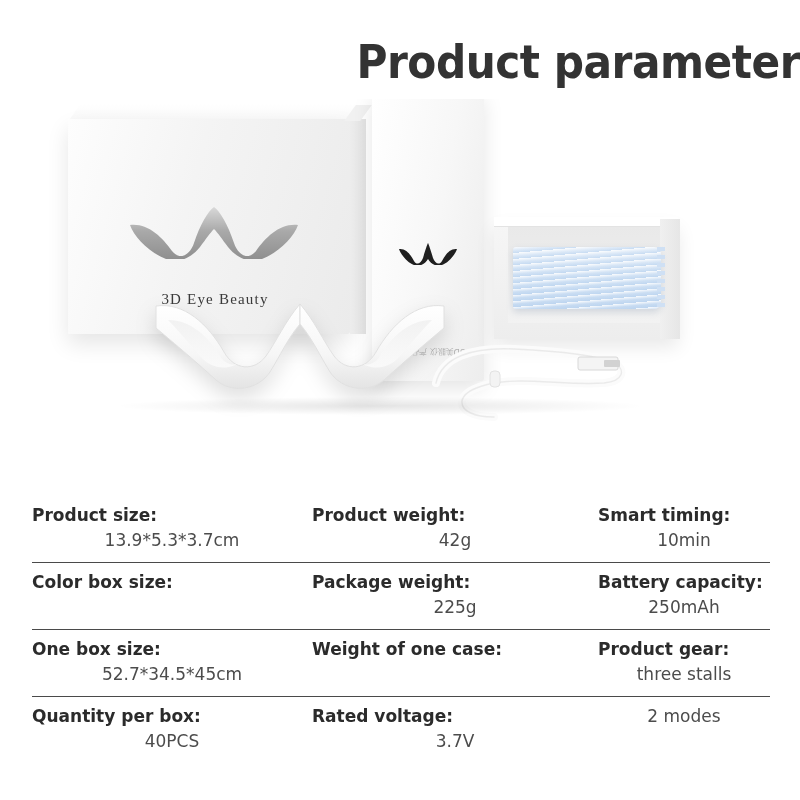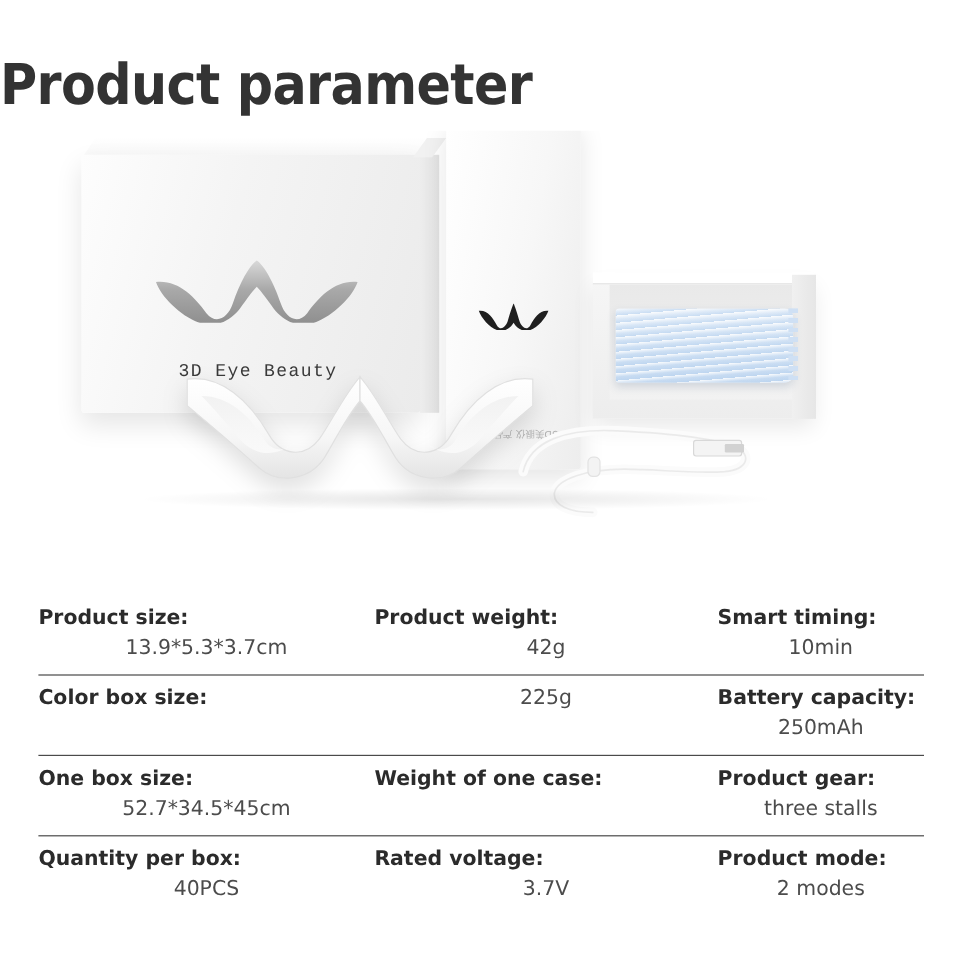--- a/index.html
+++ b/index.html
@@ -11,27 +11,27 @@
     width: 800px;
     height: 800px;
     font-family: "DejaVu Sans", "Liberation Sans", sans-serif;
     color: #2e2e2e;
     overflow: hidden;
     position: relative;
   }
 
   
   .page-title {
-    text-align: left;
+    text-align: right;
     font-size: 47px;
     font-weight: 600;
     letter-spacing: -0.5px;
     color: #333333;
     margin: 0;
-    padding-top: 48px;
+    padding-top: 38px;
     line-height: 1;
     font-stretch: condensed;
   }
 
   
   .photo-stage {
     position: relative;
     width: 800px;
     height: 400px;
     margin-top: 14px;
@@ -89,21 +89,21 @@
 
   .box-caption {
     position: absolute;
     left: 110px;
     top: 192px;
     width: 210px;
     text-align: center;
     font-size: 15px;
     letter-spacing: 1.2px;
     color: #3a3a3a;
-    font-family: Liberation Mono, monospace;
+    font-family: Liberation Serif, serif;
   }
 
   
   .tall-box {
     position: absolute;
     left: 372px;
     top: -8px;
     width: 112px;
     height: 290px;
     background: linear-gradient(100deg,#ffffff 0%, #f7f7f7 55%, #ededed 100%);
@@ -368,20 +368,21 @@
       <div class="spec-label">Smart timing:</div>
       <div class="spec-value">10min</div>
     </div>
   </div>
 
   <div class="spec-row">
     <div class="spec-cell c1">
       <div class="spec-label">Color box size:</div>
     </div>
     <div class="spec-cell c2">
+      <div class="spec-label">Package weight:</div>
       <div class="spec-value">225g</div>
     </div>
     <div class="spec-cell c3">
       <div class="spec-label">Battery capacity:</div>
       <div class="spec-value">250mAh</div>
     </div>
   </div>
 
   <div class="spec-row">
     <div class="spec-cell c1">
@@ -400,18 +401,17 @@
   <div class="spec-row last">
     <div class="spec-cell c1">
       <div class="spec-label">Quantity per box:</div>
       <div class="spec-value">40PCS</div>
     </div>
     <div class="spec-cell c2">
       <div class="spec-label">Rated voltage:</div>
       <div class="spec-value">3.7V</div>
     </div>
     <div class="spec-cell c3">
-      <div class="spec-label">Product mode:</div>
       <div class="spec-value">2 modes</div>
     </div>
   </div>
 
 </div>
 
 </body></html>

